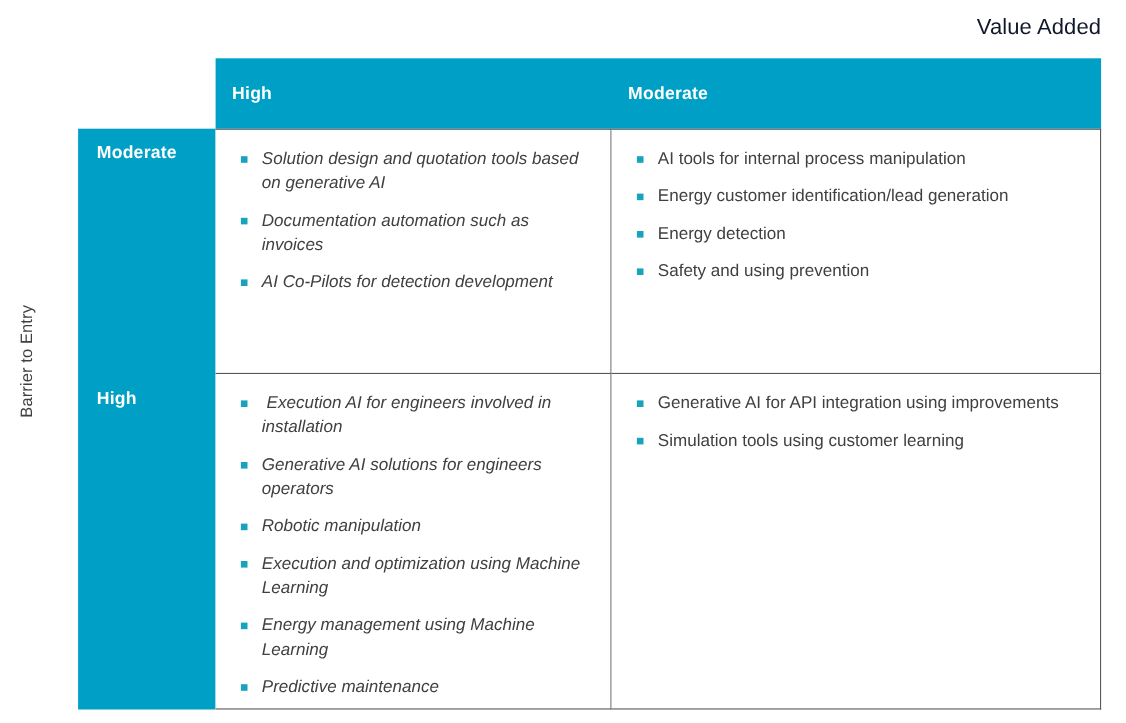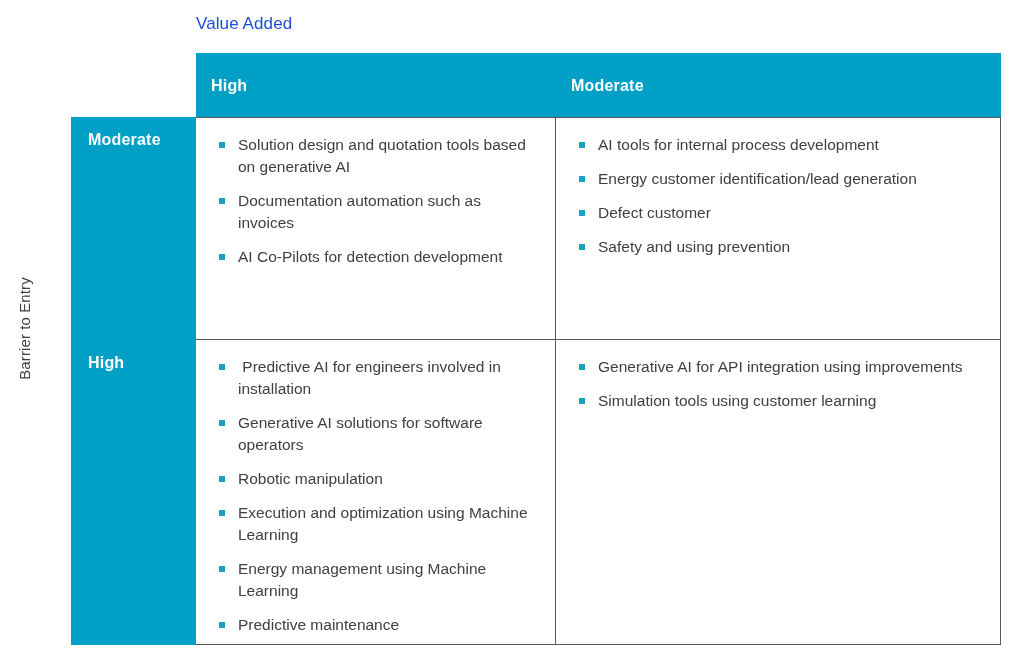--- a/index.html
+++ b/index.html
@@ -16,23 +16,23 @@
     overflow: hidden;
     position: relative;
   }
 
   
   .col-axis-title {
     position: absolute;
     left: 196px;
     top: 14px;
     width: 805px;
-    text-align: left;
-    font-size: 17px;
-    color: #1d4ed8;
+    text-align: right;
+    font-size: 20px;
+    color: #0f172a;
     letter-spacing: .1px;
     white-space: nowrap;
   }
 
   
   .row-axis-title {
     position: absolute;
     left: 0px;
     top: 0px;
     width: 48px;
@@ -104,21 +104,21 @@
 
   .cell {
     box-sizing: border-box;
     background: #ffffff;
     border-top: 1px solid #595959;
     border-right: 1px solid #595959;
     border-bottom: 1px solid #595959;
     padding: 16px 14px 10px 14px;
     overflow: hidden;
   }
-  .cell.c1 { width: 360px; flex: 0 0 360px; border-right: 1px solid #595959; }
+  .cell.c1 { width: 360px; flex: 0 0 360px; border-right: 1px solid #595959; font-style: italic; }
   .cell.c2 { width: 445px; flex: 0 0 445px; }
   .matrix-row.row-high .cell { border-top: none; }
 
   
   ul.bullets {
     list-style: none;
     margin: 0;
     padding: 0;
   }
   ul.bullets li {
@@ -180,51 +180,51 @@
         <li>
           <span class="marker"></span>
           <span class="txt">AI Co-Pilots for detection development</span>
         </li>
       </ul>
     </div>
     <div class="cell c2">
       <ul class="bullets">
         <li>
           <span class="marker"></span>
-          <span class="txt">AI tools for internal process development</span>
+          <span class="txt">AI tools for internal process manipulation</span>
         </li>
         <li>
           <span class="marker"></span>
           <span class="txt">Energy customer identification/lead generation</span>
         </li>
         <li>
           <span class="marker"></span>
-          <span class="txt">Defect customer</span>
+          <span class="txt">Energy detection</span>
         </li>
         <li>
           <span class="marker"></span>
           <span class="txt">Safety and using prevention</span>
         </li>
       </ul>
     </div>
   </div>
 
   <div class="matrix-row row-high">
     <div class="row-header">
       <span class="row-header-label">High</span>
     </div>
     <div class="cell c1">
       <ul class="bullets">
         <li>
           <span class="marker"></span>
-          <span class="txt"> Predictive AI for engineers involved in installation</span>
-        </li>
-        <li>
-          <span class="marker"></span>
-          <span class="txt">Generative AI solutions for software operators</span>
+          <span class="txt"> Execution AI for engineers involved in installation</span>
+        </li>
+        <li>
+          <span class="marker"></span>
+          <span class="txt">Generative AI solutions for engineers operators</span>
         </li>
         <li>
           <span class="marker"></span>
           <span class="txt">Robotic manipulation</span>
         </li>
         <li>
           <span class="marker"></span>
           <span class="txt">Execution and optimization using Machine Learning</span>
         </li>
         <li>

